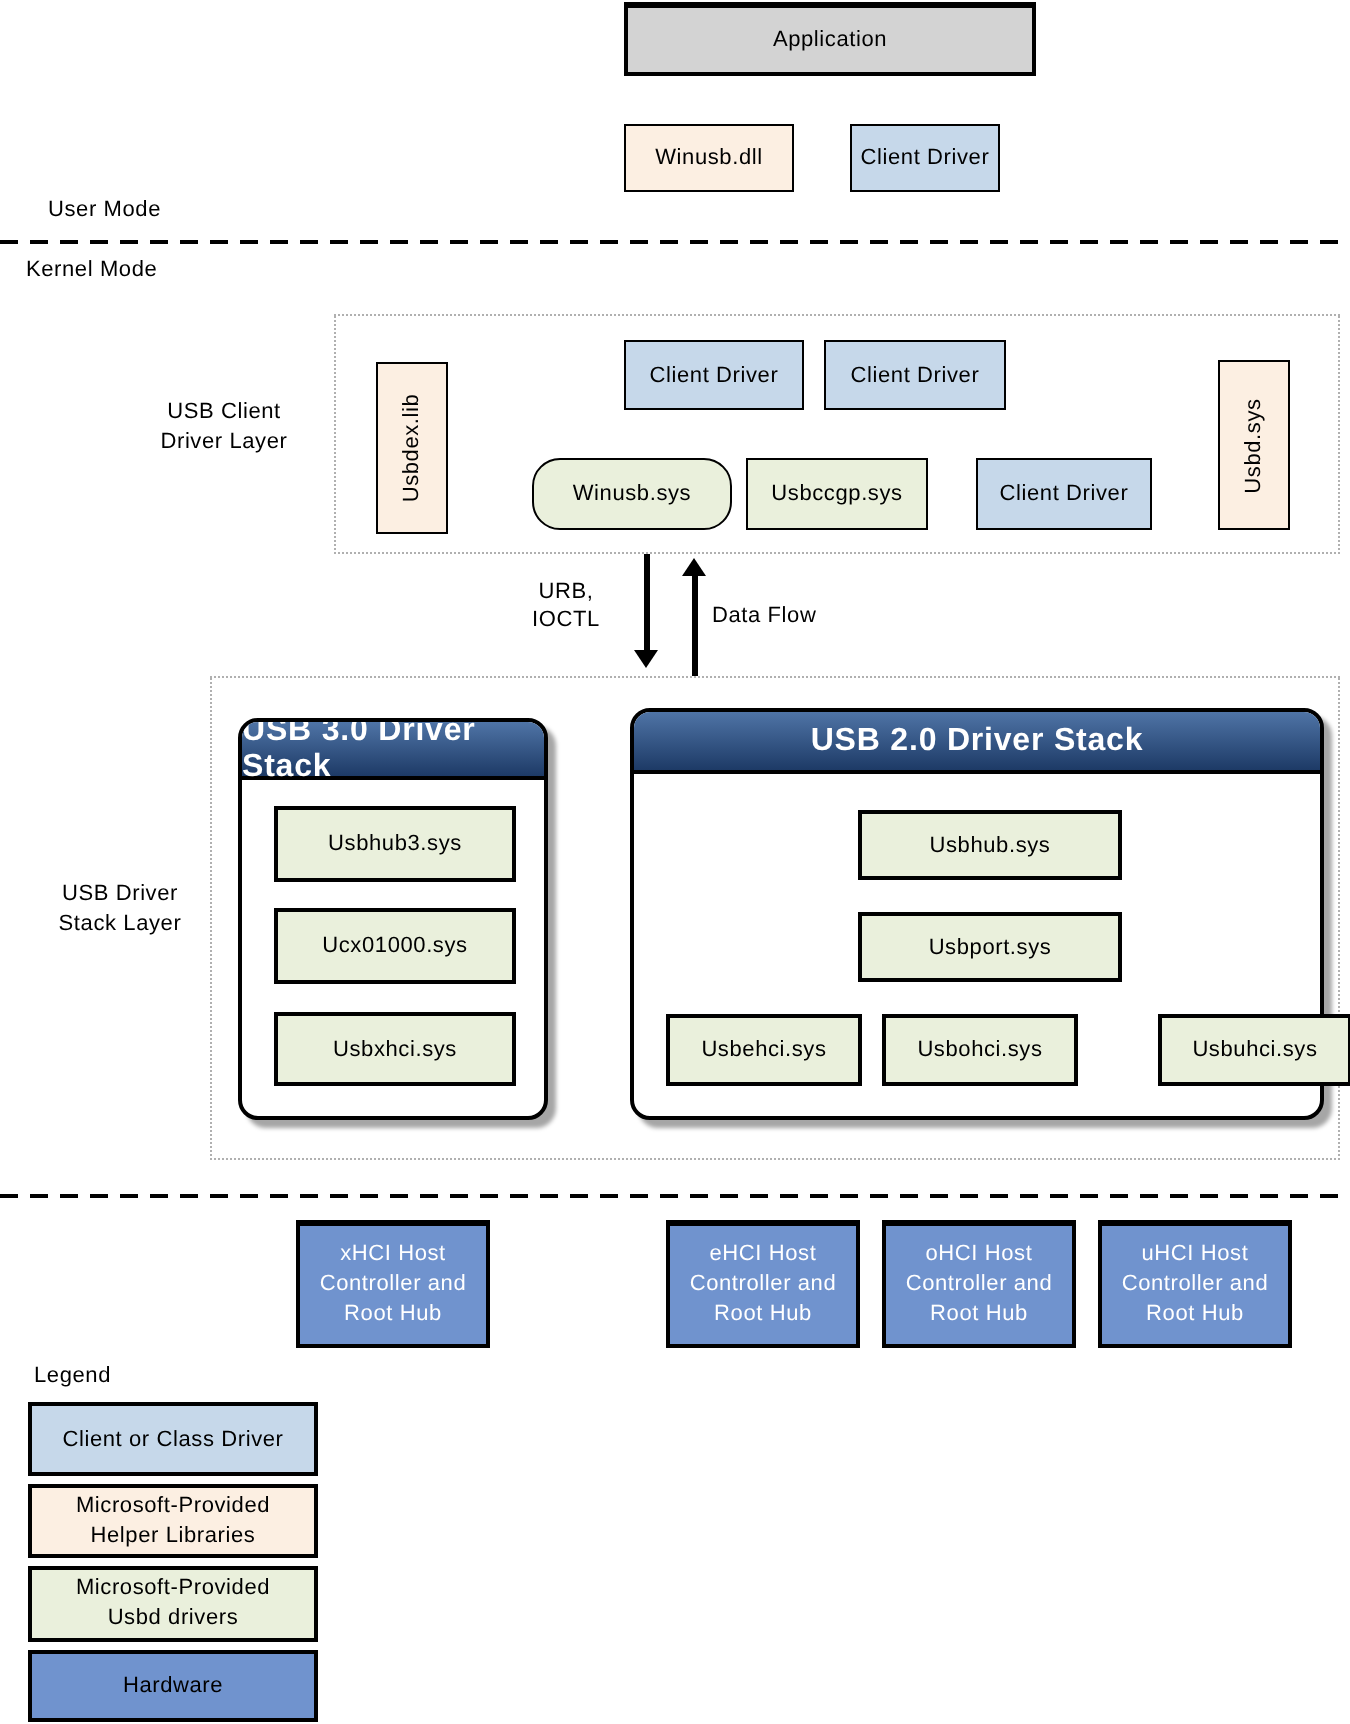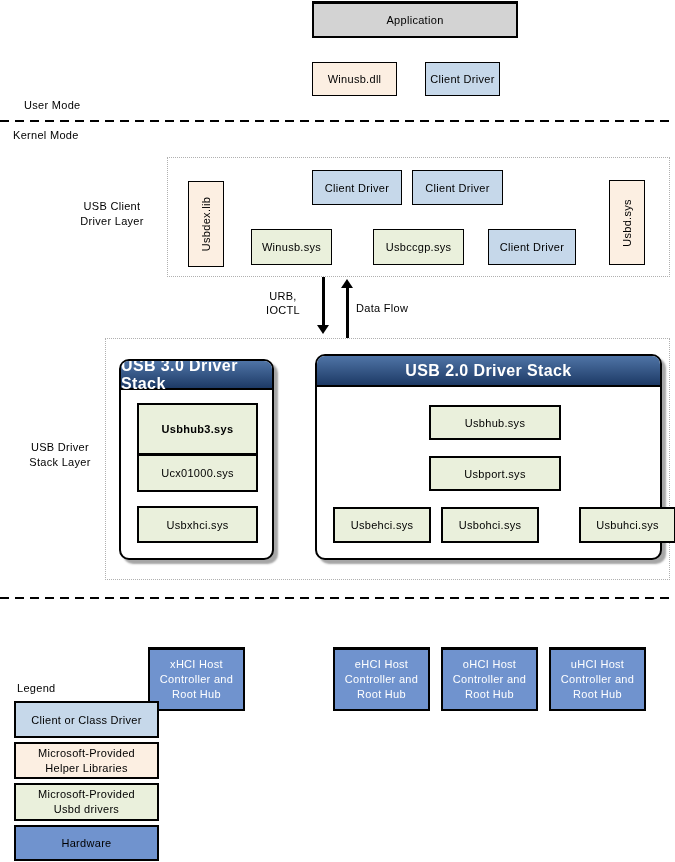--- a/index.html
+++ b/index.html
@@ -17,21 +17,21 @@
   .center2{text-align:center;line-height:15px;}
   .dashline{position:absolute;left:0;width:675px;height:2px;
     background:repeating-linear-gradient(90deg,#000 0 9px,transparent 9px 15px);}
   .dotrect{position:absolute;box-sizing:border-box;border:1px dotted #b0b0b0;background:transparent;}
   .vbox{flex-direction:column;}
   .vbox span{transform:rotate(-90deg);white-space:nowrap;}
   .round{position:absolute;box-sizing:border-box;border:2px solid #000;border-radius:10px;
          background:#fff;box-shadow:4px 4px 2px #a6a6a6;overflow:hidden;}
   .rhead{box-sizing:border-box;border-bottom:2px solid #000;color:#fff;font-weight:bold;
          font-size:16px;letter-spacing:0.4px;display:flex;align-items:center;justify-content:center;}
-  .hw{color:#fff;line-height:15px;margin-top:37px;}
+  .hw{color:#fff;line-height:15px;}
   .shaft{position:absolute;width:3px;background:#000;}
   .tri{position:absolute;width:0;height:0;}
   .tri-down{border-left:6px solid transparent;border-right:6px solid transparent;border-top:9px solid #000;}
   .tri-up{border-left:6px solid transparent;border-right:6px solid transparent;border-bottom:9px solid #000;}
 </style>
 </head>
 <body>
 
 <div class="canvas">
 
@@ -55,21 +55,21 @@
   </div>
 
   <div class="box vbox" style="left: 188px; top: 181px; width: 36px; height: 86px; background-color: rgb(252, 239, 226);">
     <span>Usbdex.lib</span>
   </div>
 
   <div class="box" style="left: 312px; top: 170px; width: 90px; height: 35px; background-color: rgb(198, 216, 234);">Client Driver</div>
 
   <div class="box" style="left: 412px; top: 170px; width: 91px; height: 35px; background-color: rgb(198, 216, 234);">Client Driver</div>
 
-  <div class="box" style="left: 251px; top: 229px; width: 81px; height: 36px; background-color: rgb(234, 240, 220);">Winusb.sys</div>
+  <div class="box" style="left: 266px; top: 229px; width: 100px; height: 36px; background-color: rgb(234, 240, 220); border-radius: 14px;">Winusb.sys</div>
 
   <div class="box" style="left: 373px; top: 229px; width: 91px; height: 36px; background-color: rgb(234, 240, 220);">Usbccgp.sys</div>
 
   <div class="box" style="left: 488px; top: 229px; width: 88px; height: 36px; background-color: rgb(198, 216, 234);">Client Driver</div>
 
   <div class="box vbox" style="left: 609px; top: 180px; width: 36px; height: 85px; background-color: rgb(252, 239, 226);">
     <span>Usbd.sys</span>
   </div>
 
   <div class="abs" style="left:317px;top:277px;width:13px;height:57px">
@@ -93,21 +93,21 @@
 
   <div class="abs center2" style="left:10px;top:440px;width:100px">
     <div>USB Driver</div>
     <div>Stack Layer</div>
   </div>
 
   <div class="round" style="left:119px;top:359px;width:155px;height:201px">
     <div class="rhead" style="width: 100%; height: 29px; background: linear-gradient(rgb(79, 116, 166), rgb(29, 58, 102));">USB 3.0 Driver Stack</div>
   </div>
 
-  <div class="box b2" style="left: 137px; top: 403px; width: 121px; height: 52px; background-color: rgb(234, 240, 220); font-weight: bold;">Usbhub3.sys</div>
+  <div class="box b2" style="left: 137px; top: 403px; width: 121px; height: 38px; background-color: rgb(234, 240, 220);">Usbhub3.sys</div>
   <div class="box b2" style="left: 137px; top: 454px; width: 121px; height: 38px; background-color: rgb(234, 240, 220);">Ucx01000.sys</div>
   <div class="box b2" style="left: 137px; top: 506px; width: 121px; height: 37px; background-color: rgb(234, 240, 220);">Usbxhci.sys</div>
 
   <div class="round" style="left:315px;top:354px;width:347px;height:206px">
     <div class="rhead" style="width: 100%; height: 31px; background: linear-gradient(rgb(79, 116, 166), rgb(29, 58, 102));">USB 2.0 Driver Stack</div>
   </div>
 
   <div class="box b2" style="left: 429px; top: 405px; width: 132px; height: 35px; background-color: rgb(234, 240, 220);">Usbhub.sys</div>
   <div class="box b2" style="left: 429px; top: 456px; width: 132px; height: 35px; background-color: rgb(234, 240, 220);">Usbport.sys</div>
   <div class="box b2" style="left: 333px; top: 507px; width: 98px; height: 36px; background-color: rgb(234, 240, 220);">Usbehci.sys</div>

